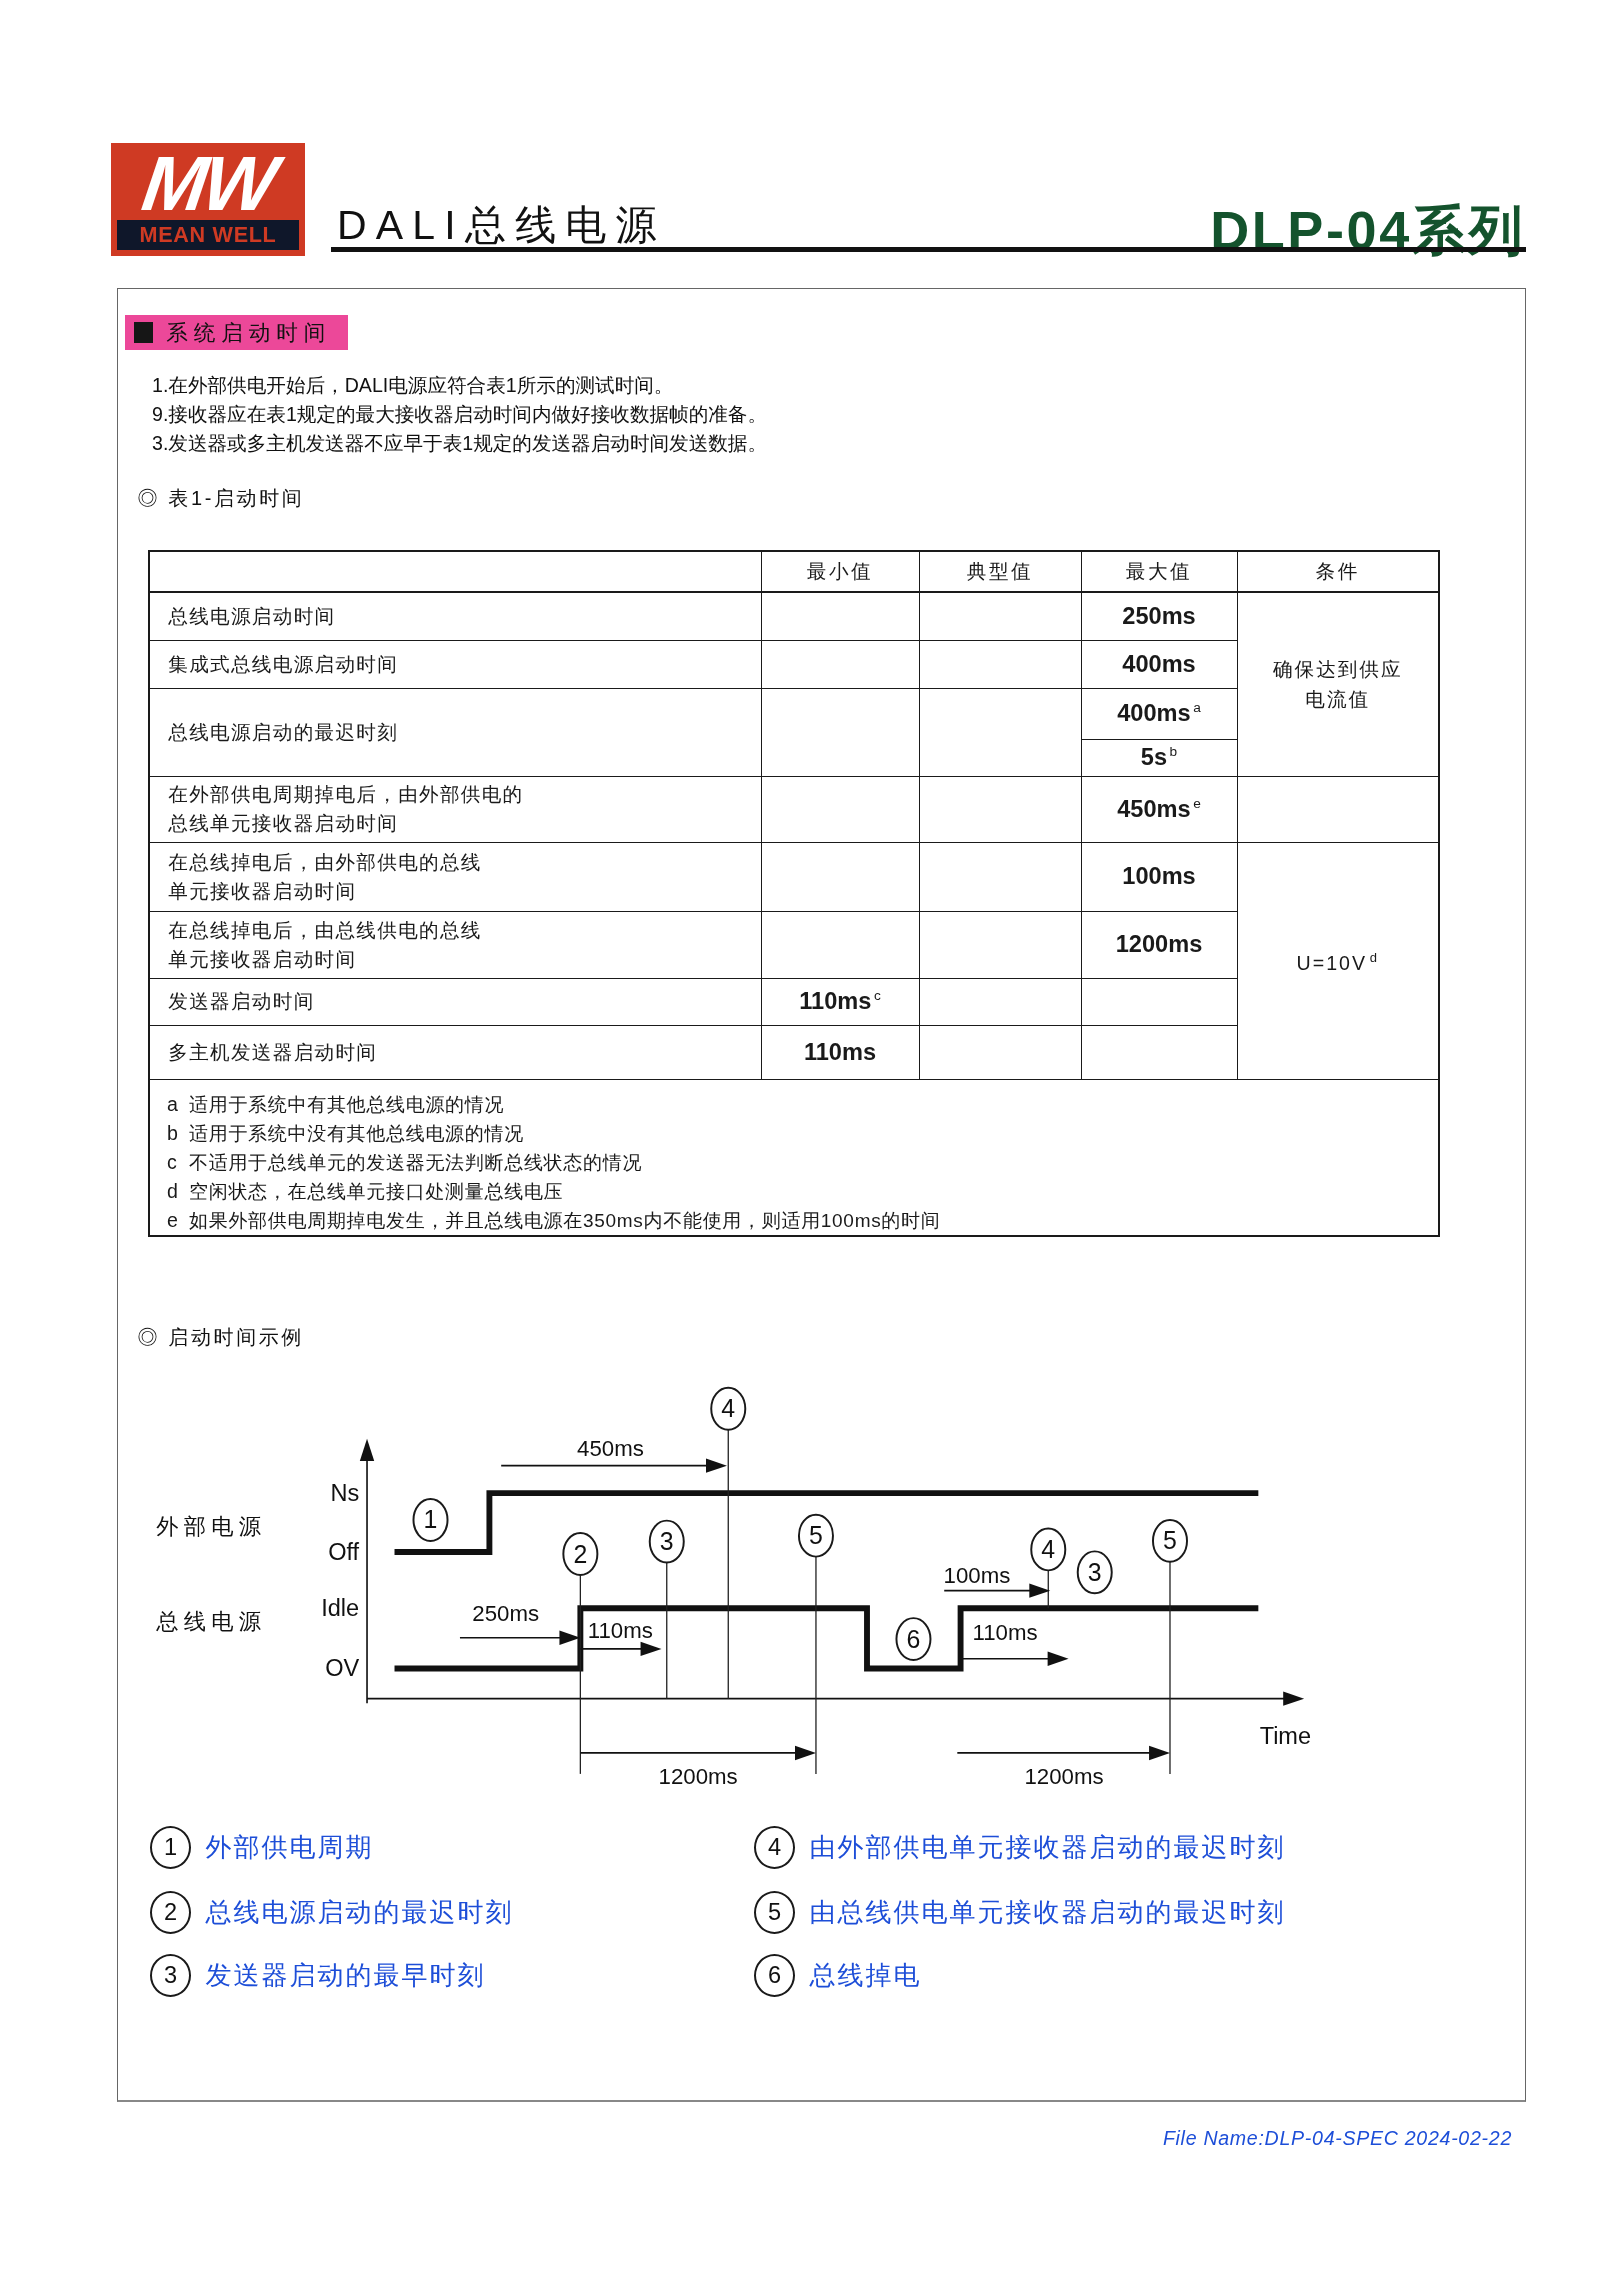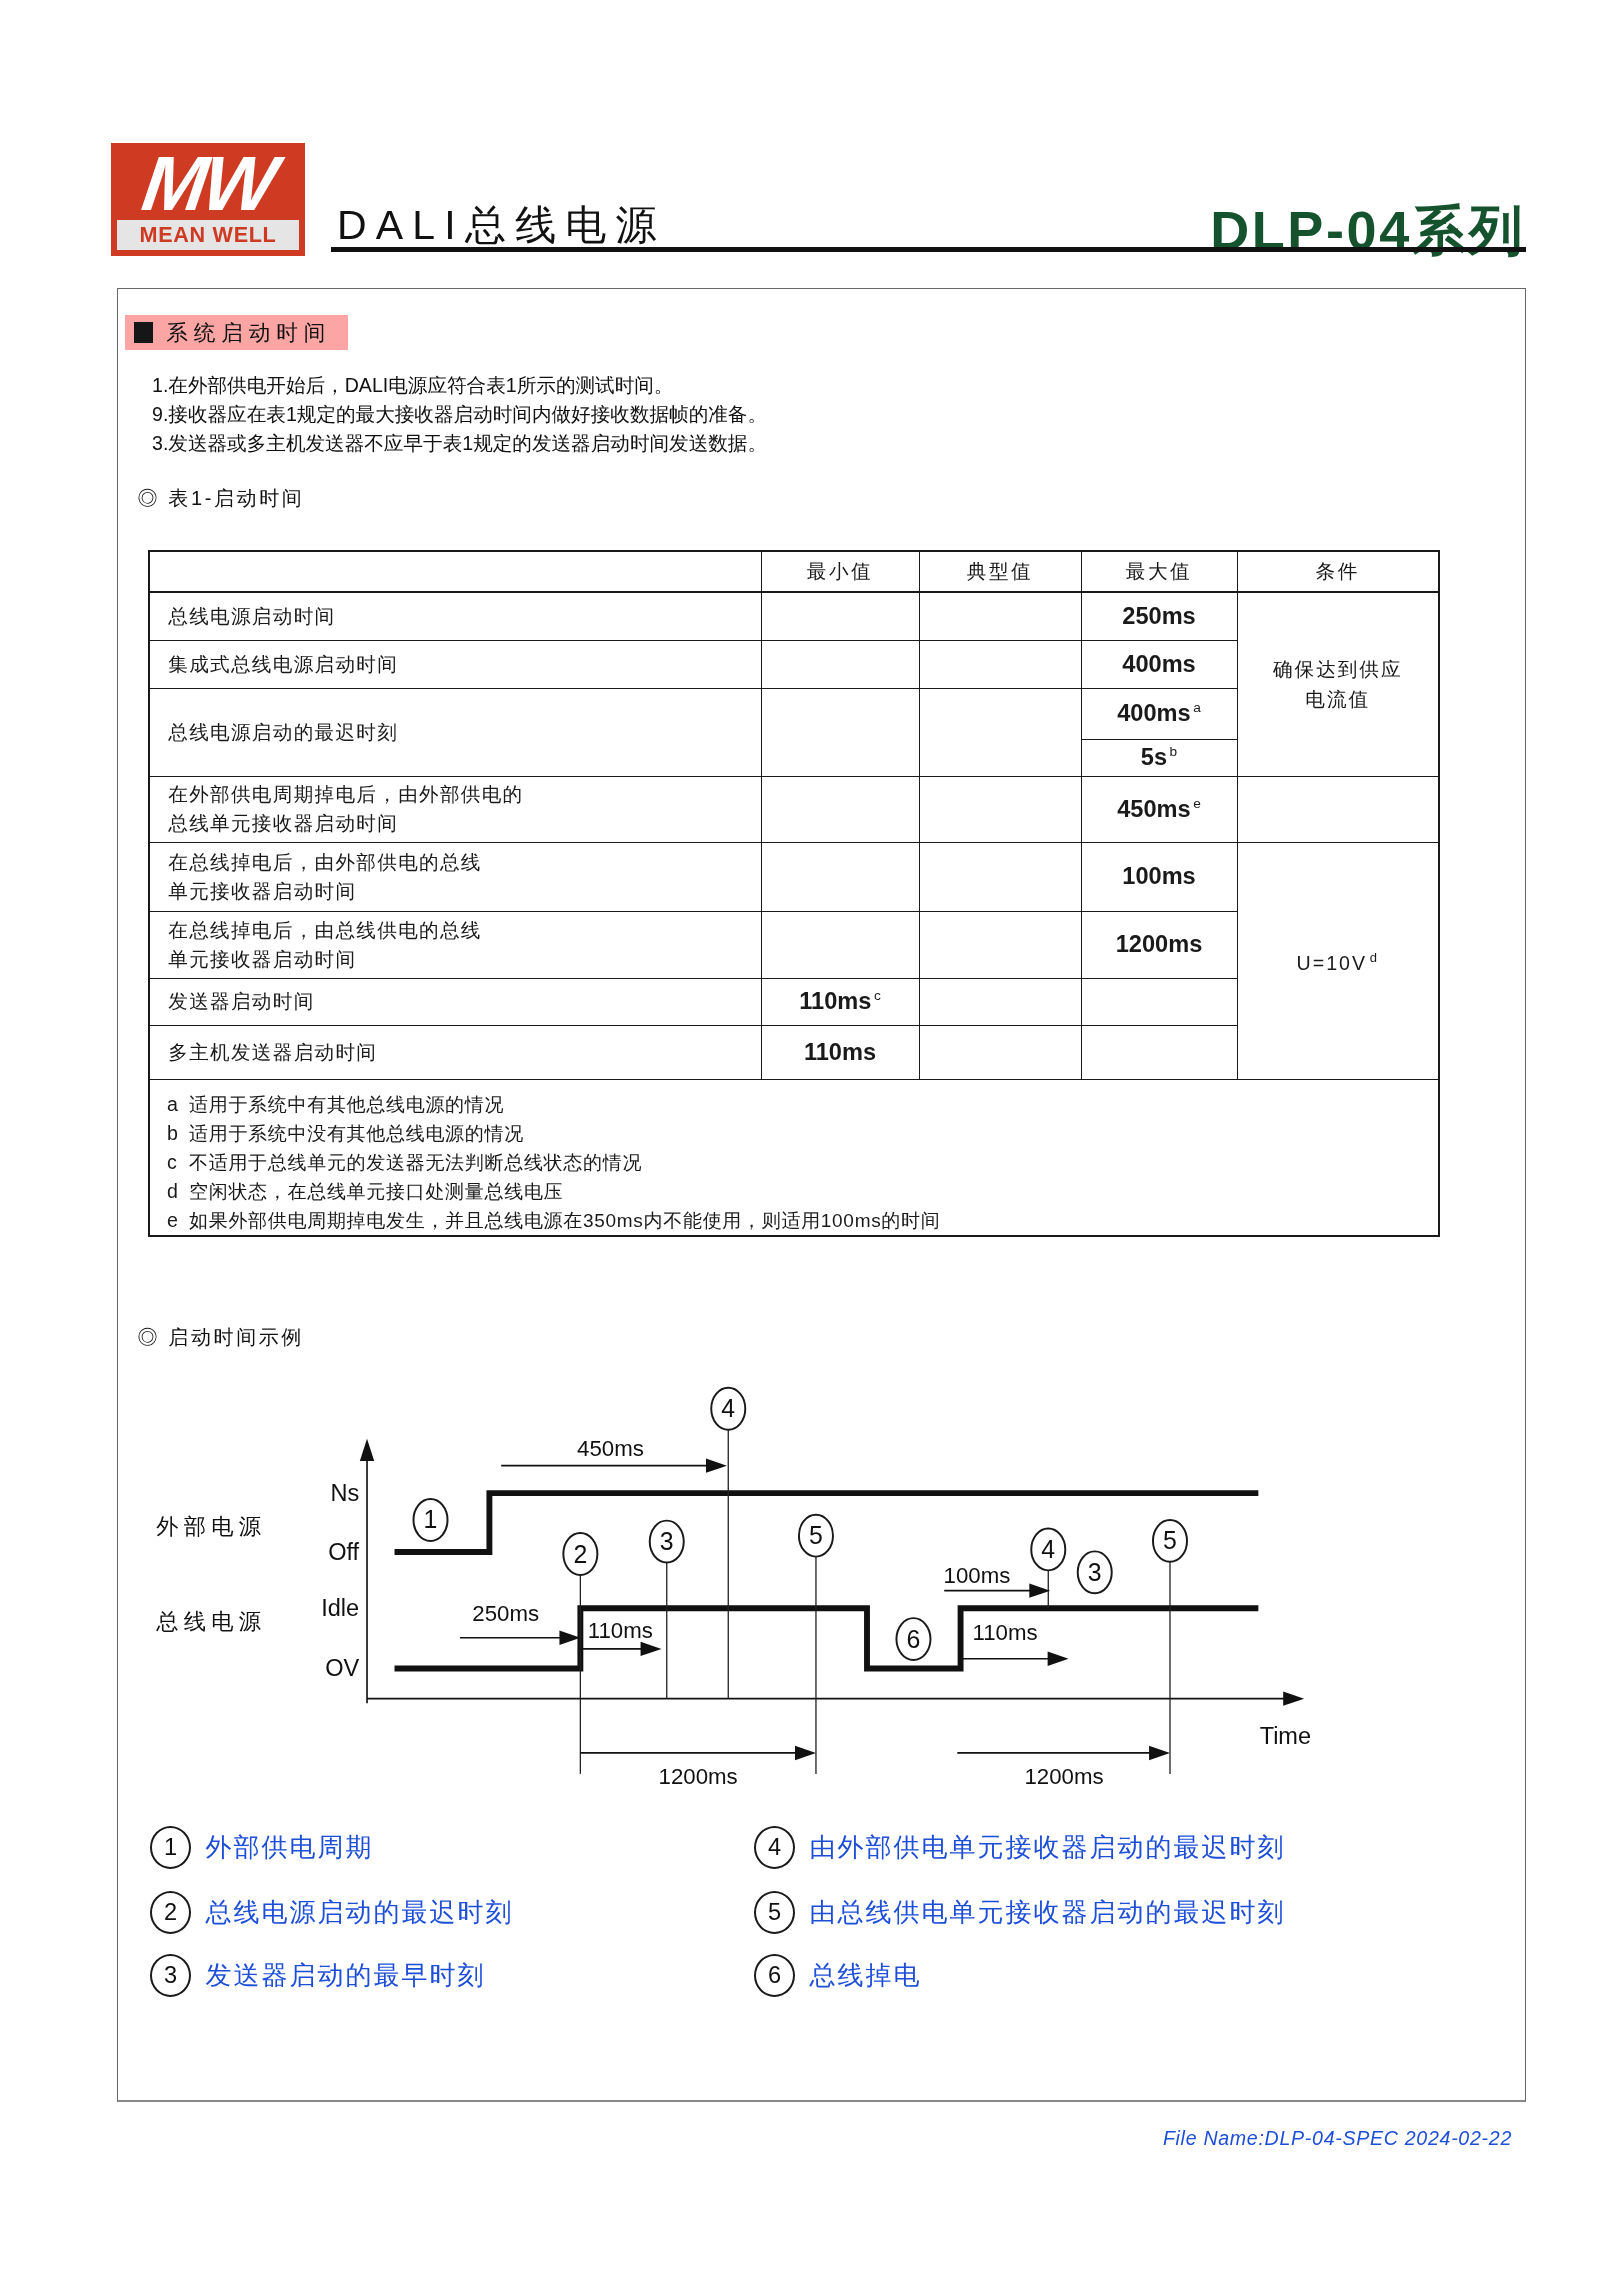--- a/index.html
+++ b/index.html
@@ -14,21 +14,21 @@
     position:absolute; left:111px; top:143px; width:194px; height:113px;
     background:#cf3a23; overflow:hidden;
   }
   .logo-mw {
     position:absolute; left:0; right:0; top:-3.9px; text-align:center;
     font-size:77px; font-weight:bold; font-style:italic; color:#ffffff;
     transform:skewX(-8deg); letter-spacing:-3.9px;
   }
   .logo-band {
     position:absolute; left:5.9px; right:5.9px; bottom:5.9px; height:30px;
-    background:#e5e5e5; display:flex; align-items:center; justify-content:center;
+    background:#0f172a; display:flex; align-items:center; justify-content:center;
   }
   .logo-band span { color:#cf3a23; font-weight:bold; font-size:21.6px; letter-spacing:0.7px; }
   .doc-title {
     position:absolute; left:337px; top:198px;
     font-size:41px; letter-spacing:9.2px; color:#111;
   }
   .doc-series {
     position:absolute; right:98px; top:195px;
     font-size:54px; font-weight:bold; color:#14532d; letter-spacing:2.6px;
   }
@@ -36,21 +36,21 @@
     position:absolute; left:331px; top:247px; width:1195px; height:5.2px; background:#111;
   }
 
   
   .content-box {
     position:absolute; left:117px; top:288px; width:1409px; height:1814px;
     border:1.3px solid #666; border-bottom:2.6px solid #888; background:#fff;
   }
   .section-chip {
     position:absolute; left:6.5px; top:26px; width:223px; height:35px;
-    background:#fca5a5; display:flex; align-items:center; padding-left:9.2px;
+    background:#ec4899; display:flex; align-items:center; padding-left:9.2px;
   }
   .section-chip .sq { width:19.6px; height:21px; background:#161616; margin-right:13px; }
   .section-chip .txt { font-size:21.6px; letter-spacing:5.9px; color:#111; }
 
   .notes { position:absolute; left:34px; top:82px; font-size:19.6px; line-height:29px; color:#111; }
   .caption { position:absolute; font-size:20px; letter-spacing:2.6px; color:#111; }
   .caption-table { left:19.6px; top:196px; }
   .caption-diagram { left:19.6px; top:1035px; }
 
   

